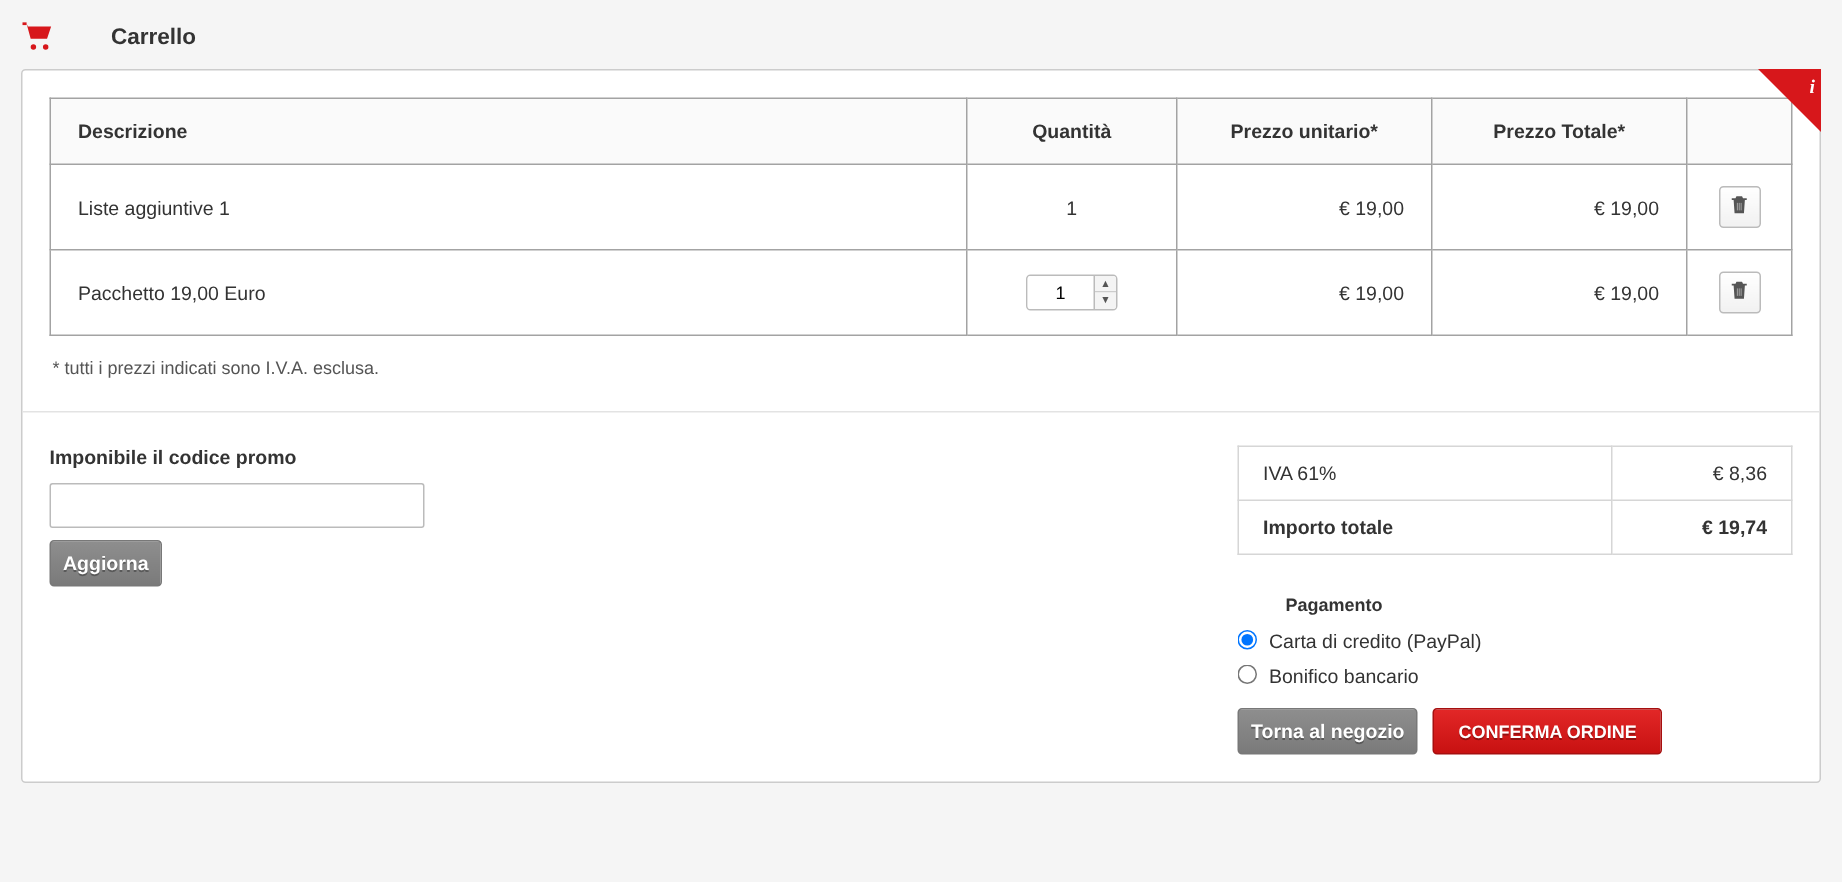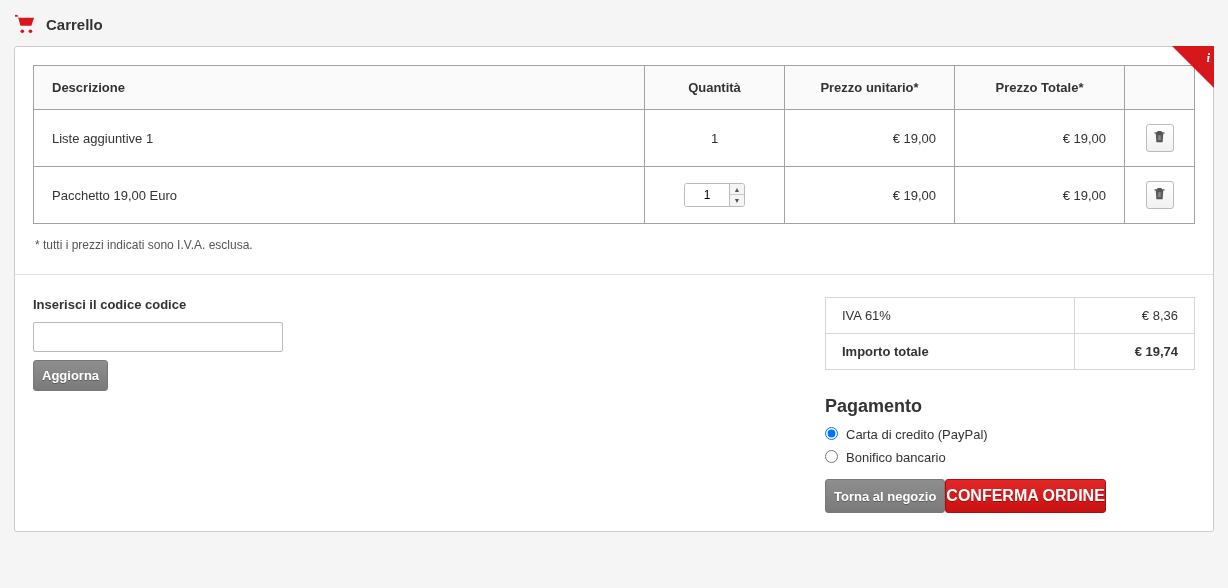--- a/index.html
+++ b/index.html
@@ -7,20 +7,21 @@
       font-family: "Lucida Grande", Arial, sans-serif;
       font-size: 13px;
       color: #333;
       background: #f5f5f5;
       padding: 14px;
     }
     .cart-header {
       display: flex;
       align-items: center;
       margin-bottom: 12px;
+      gap: 28px;
     }
     .cart-header .icon {
       width: 22px;
       height: 20px;
       margin-right: 10px;
     }
     .cart-header h1 {
       font-size: 15px;
       font-weight: bold;
       color: #333;
@@ -155,57 +156,59 @@
       border-radius: 3px;
       background: linear-gradient(#8e8e8e,#7a7a7a);
       color: #fff;
       font-size: 13px;
       font-weight: bold;
       cursor: pointer;
       text-shadow: 0 1px 0 rgba(0,0,0,0.3);
     }
     .btn-red {
       display: inline-block;
-      padding: 7px 0;
+      padding: 7px 16px;
       border: 1px solid #a60f0f;
       border-radius: 3px;
       background: linear-gradient(#e22727,#c81111);
       color: #fff;
-      font-size: 16px;
+      font-size: 12px;
       font-weight: bold;
       cursor: pointer;
       text-shadow: 0 1px 0 rgba(0,0,0,0.3);
     }
     .right-col { width: 370px; }
     table.totals {
       width: 100%;
       border-collapse: collapse;
       margin-bottom: 26px;
     }
     table.totals td {
       border: 1px solid #d6d6d6;
       padding: 10px 16px;
       font-size: 13px;
     }
     table.totals td.val { text-align: right; width: 120px;}
     table.totals tr.grand td { font-weight: bold; }
     .pay-heading {
       font-weight: bold;
-      font-size: 18px;
+      font-size: 12px;
       margin-bottom: 10px;
+      margin-left: 32px;
     }
     .radio-row {
       display: flex;
       align-items: flex-start;
       font-size: 13px;
       margin-bottom: 8px;
     }
     .radio-row input { margin-right: 8px; }
     .actions {
       display: flex;
+      gap: 10px;
       margin-top: 14px;
     }
   </style>
 </head>
 <body>
 
 <div class="cart-header">
   <span class="icon">
     <svg viewBox="0 0 24 22" width="22" height="20">
       <path fill="#d7171b" d="M1 2h3l1 2h17l-3 9H7L4 2z"></path>
@@ -265,21 +268,21 @@
         </tr>
       </tbody>
   </table>
 
   <div class="note">* tutti i prezzi indicati sono I.V.A. esclusa.</div>
 
   <div class="section-div"></div>
 
   <div class="lower">
     <div class="promo">
-      <div class="promo-label">Inserisci il codice codice</div>
+      <div class="promo-label">Imponibile il codice promo</div>
       <input class="promo-input" type="text" value="" style="">
       <button class="btn-gray">Aggiorna</button>
     </div>
 
     <div class="right-col">
       <table class="totals">
         <tbody>
         <tr>
           <td>IVA 61%</td>
           <td class="val">€ 8,36</td>

